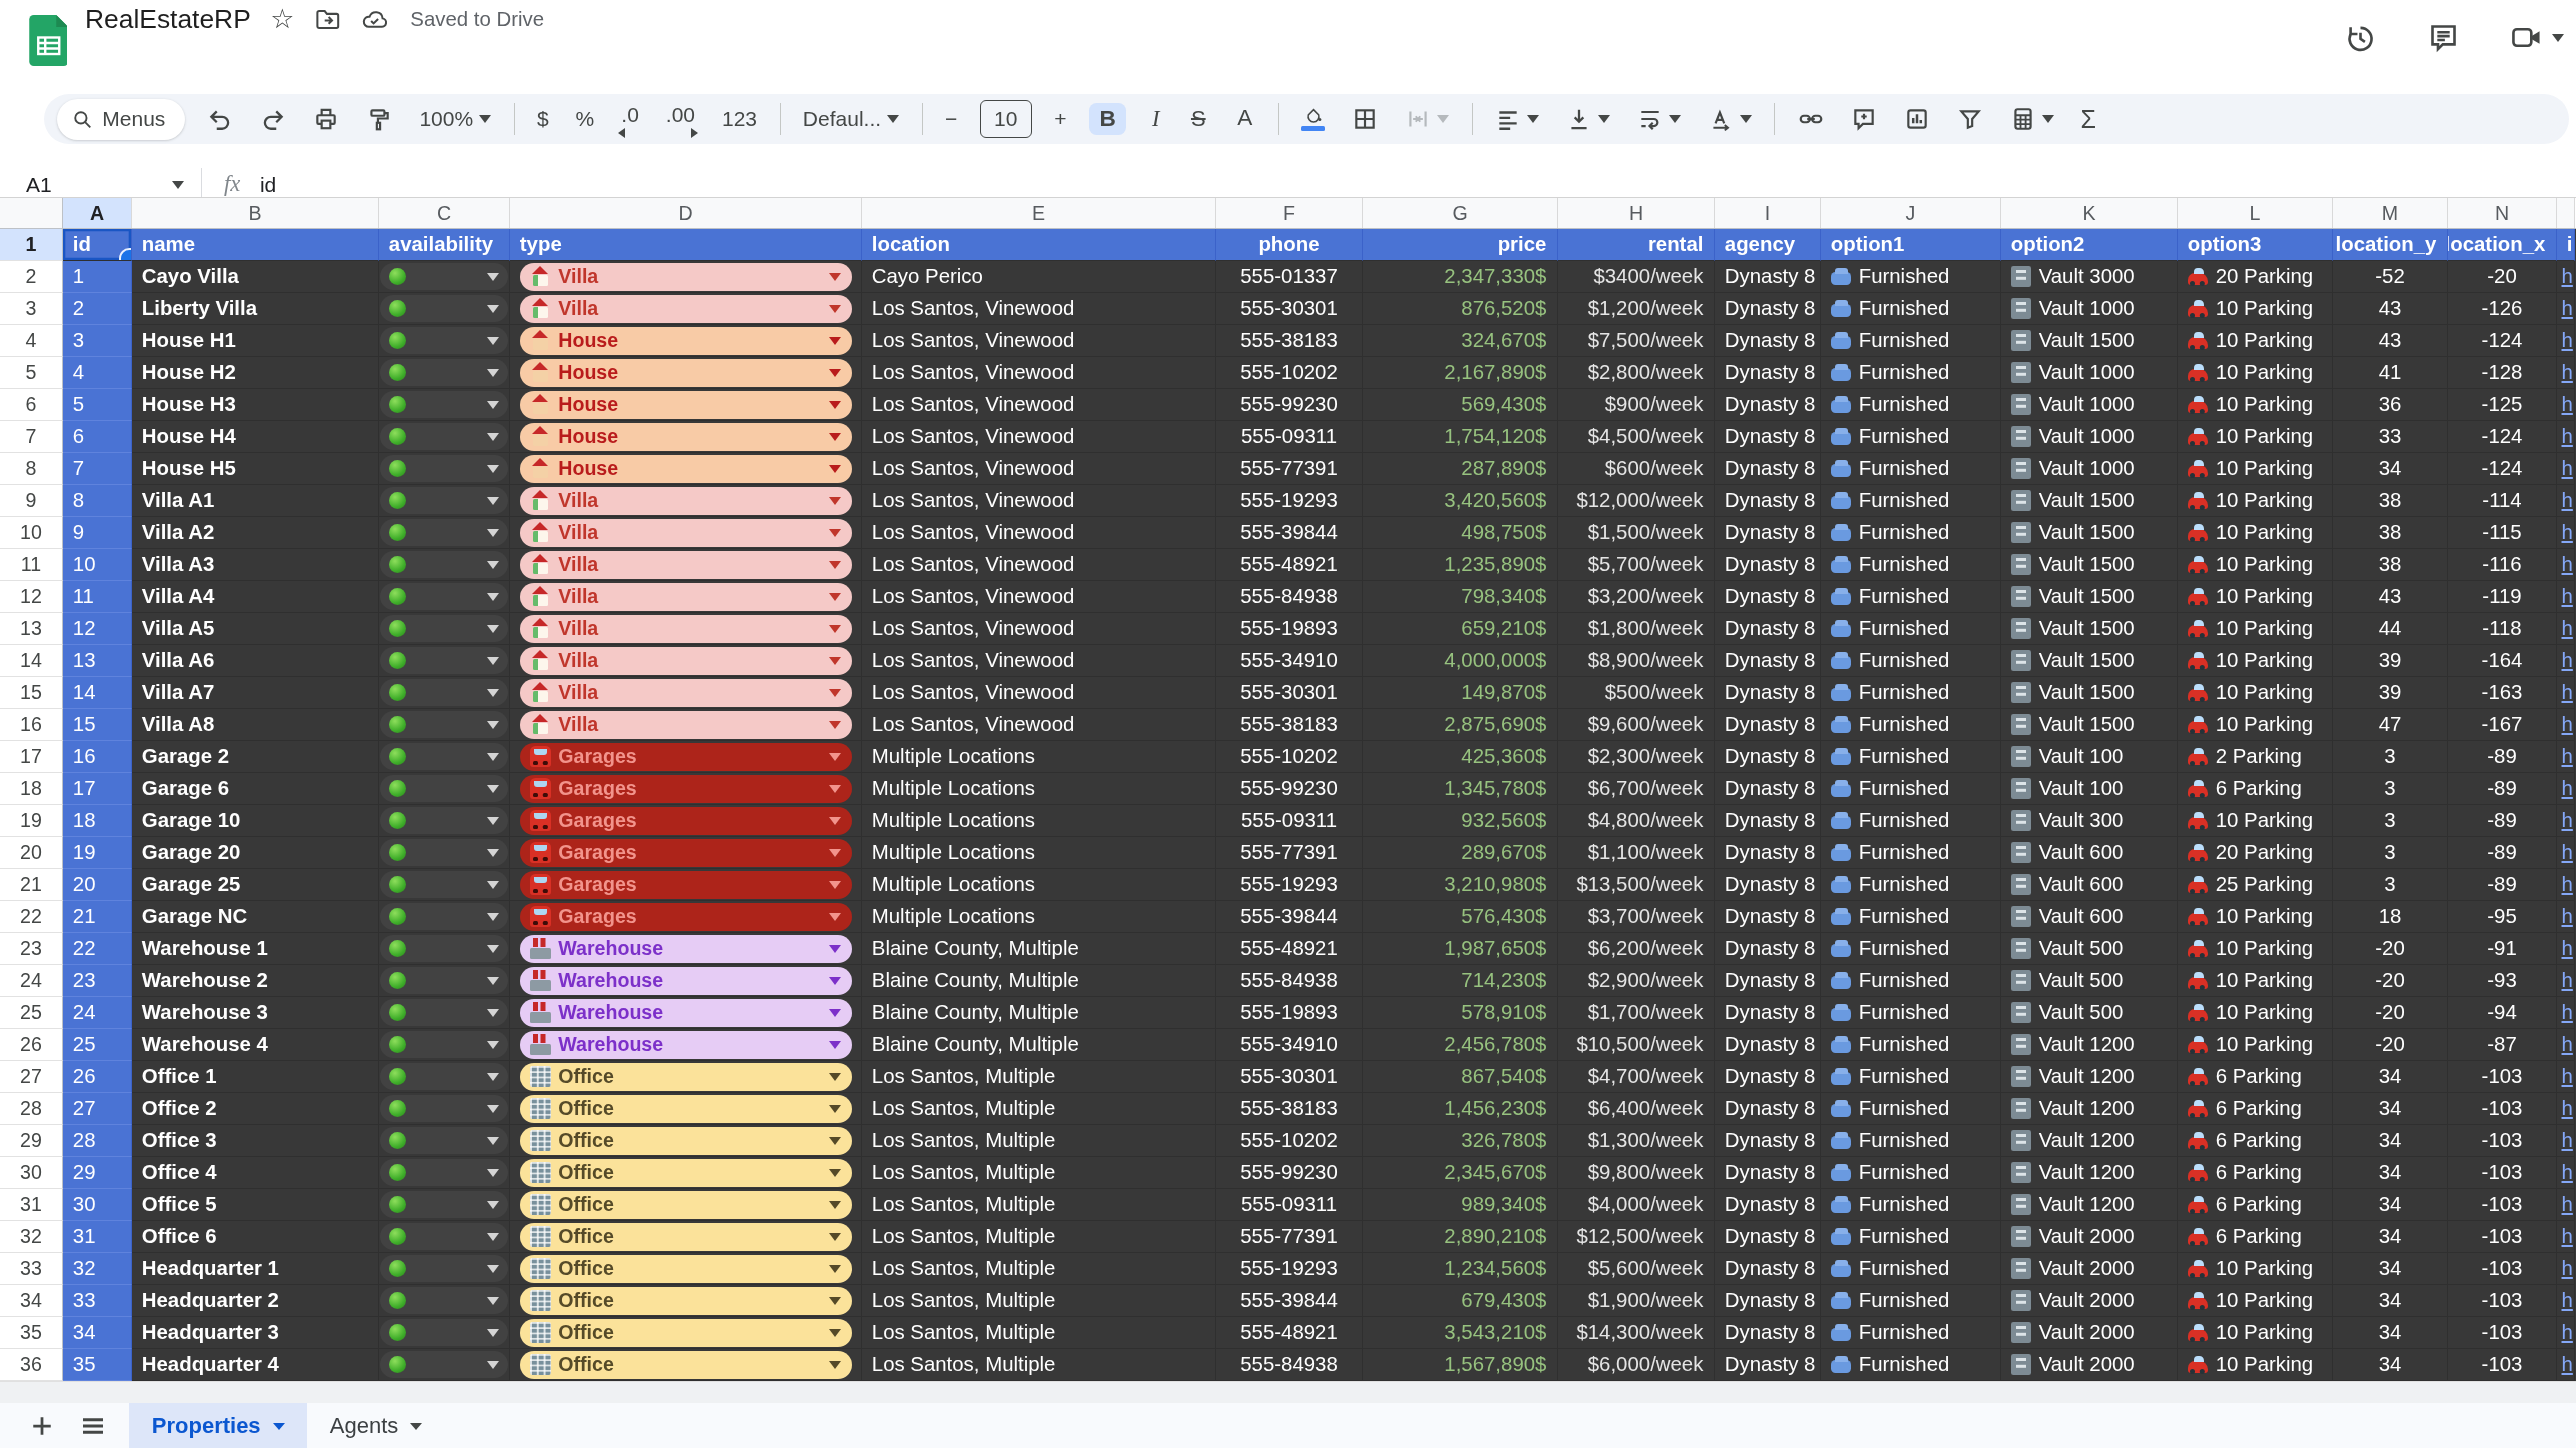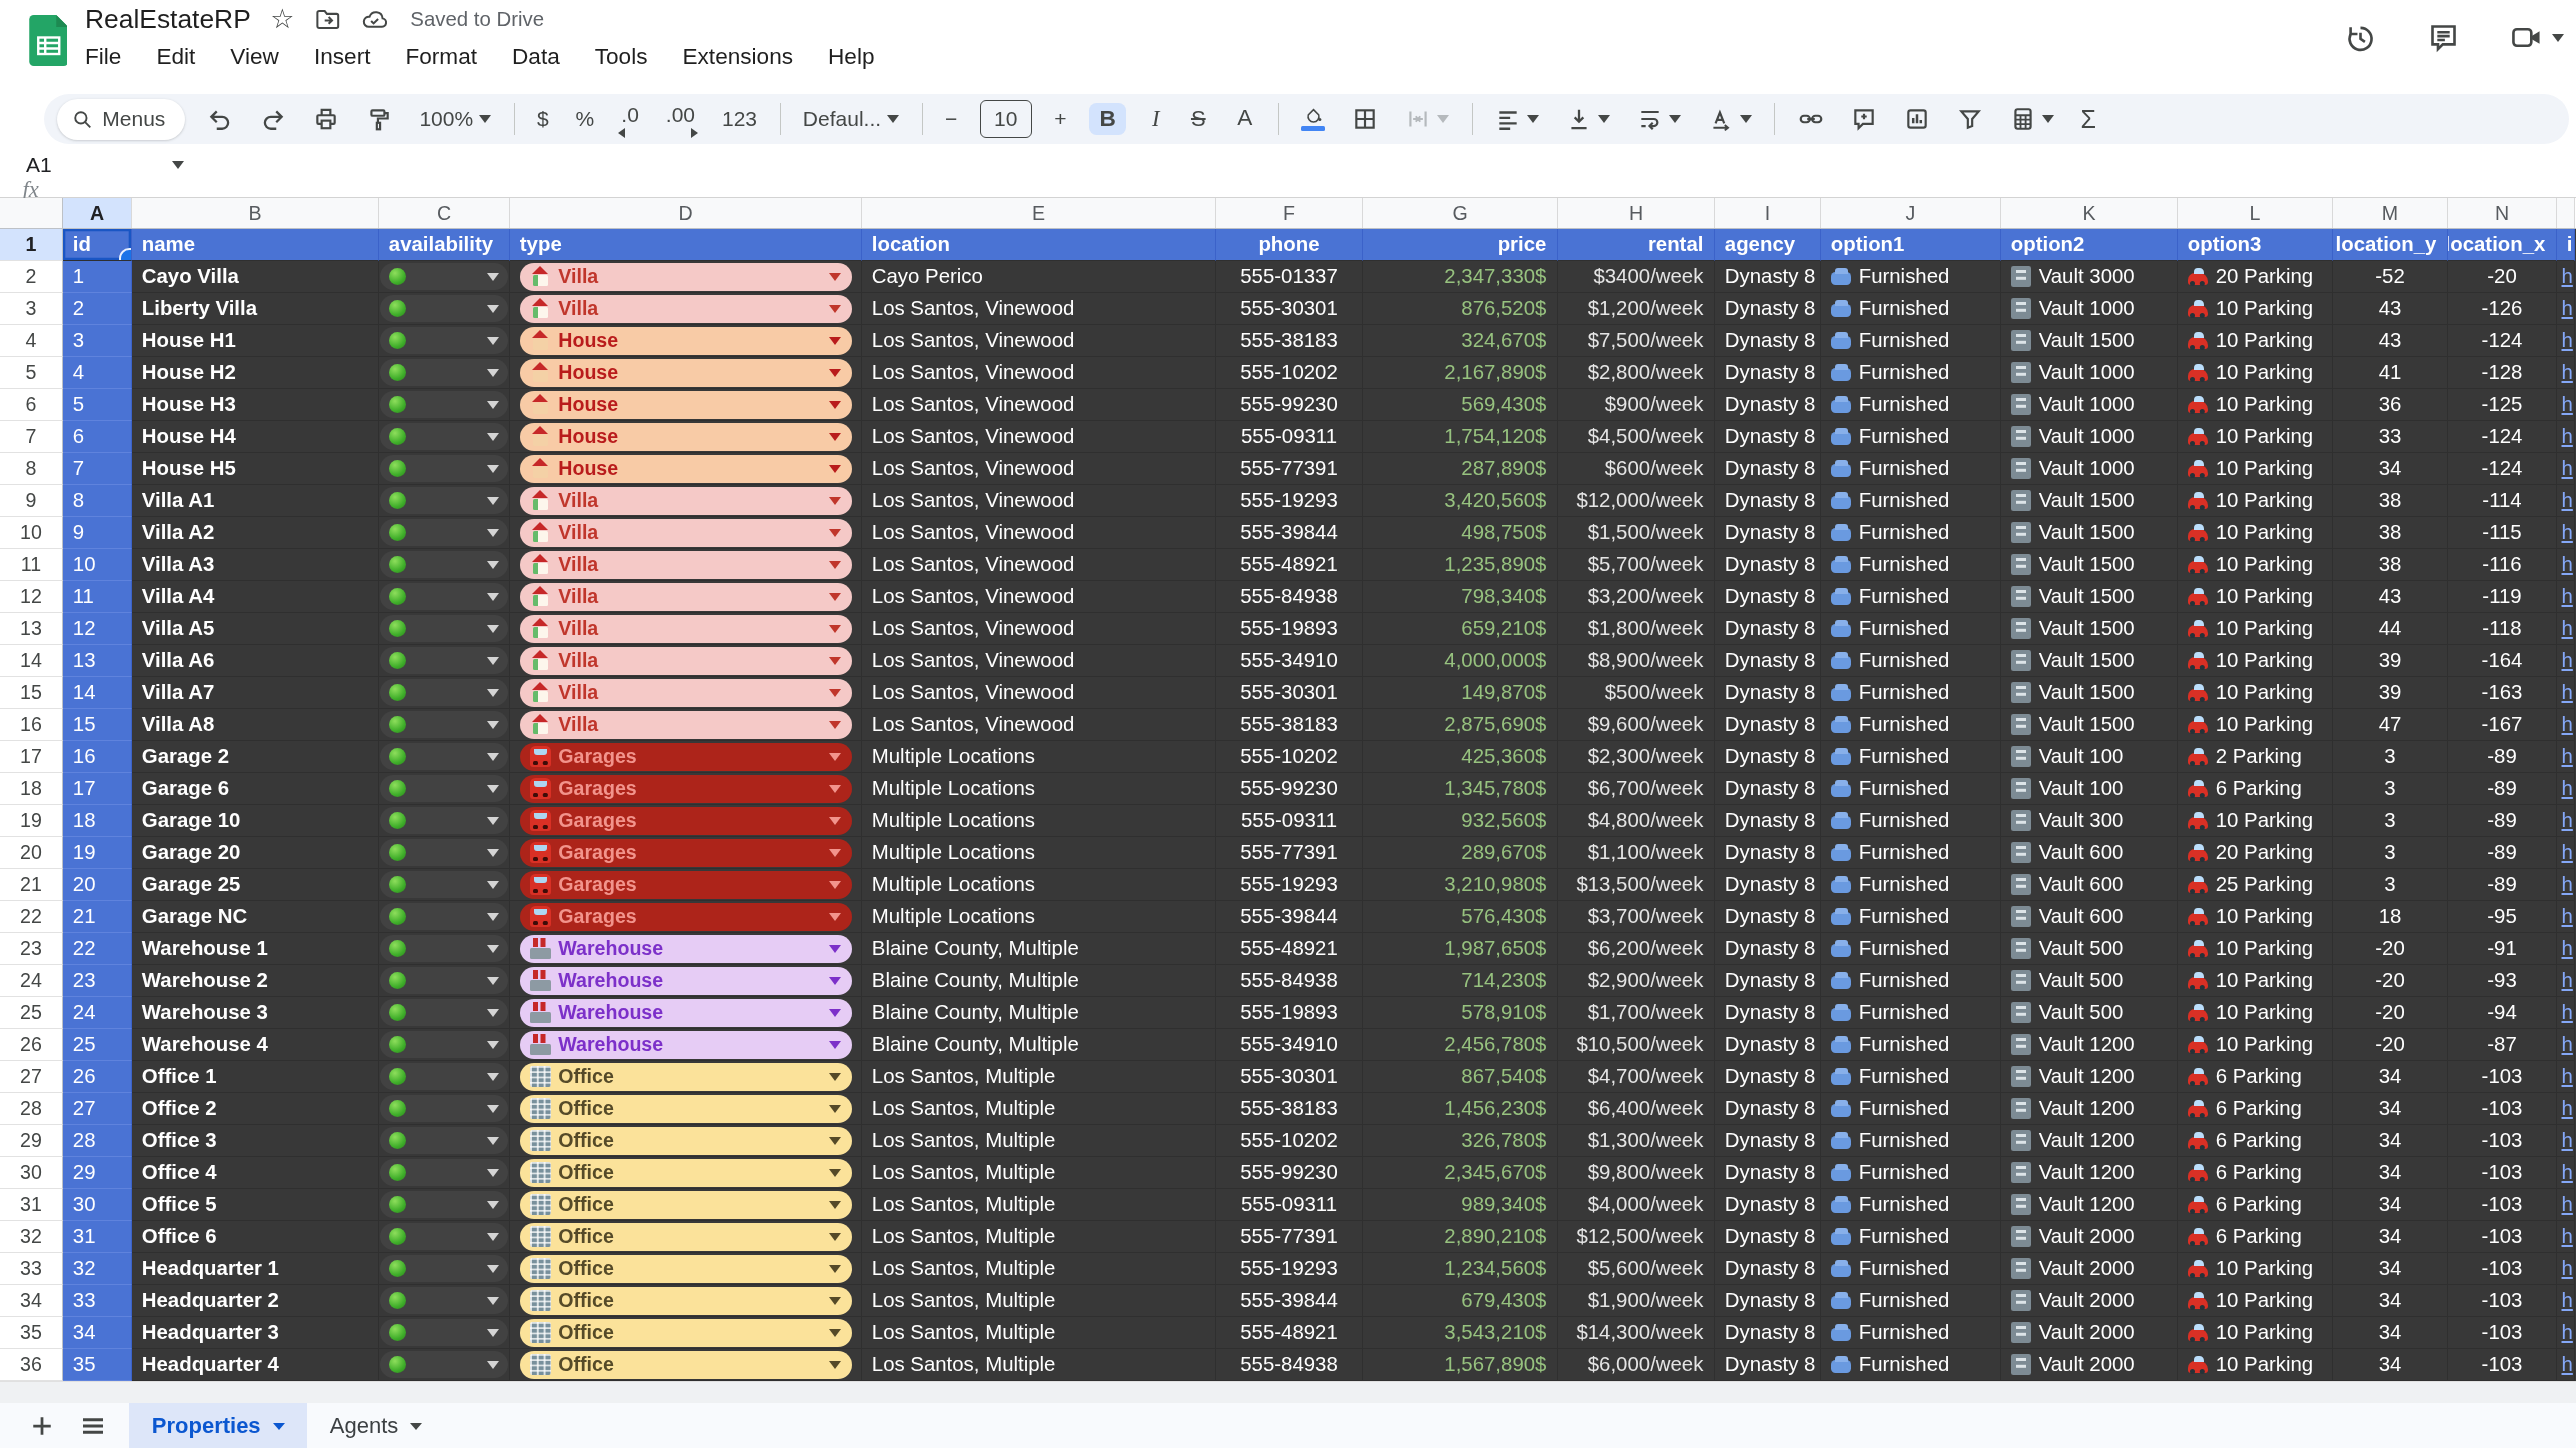--- a/index.html
+++ b/index.html
@@ -43,21 +43,21 @@
   .fill-wrap{display:flex;flex-direction:column;align-items:center;gap:1.5px;}
   .fill-bar{width:24px;height:5.3px;background:#4285f4;border-radius:1.5px;}
   .mini-arrow-l{width:0;height:0;border-top:5.3px solid transparent;border-bottom:5.3px solid transparent;
     border-right:7.5px solid #444746;position:absolute;left:1.5px;bottom:0px;}
   .mini-arrow-r{width:0;height:0;border-top:5.3px solid transparent;border-bottom:5.3px solid transparent;
     border-left:7.5px solid #444746;position:absolute;right:1.5px;bottom:0px;}
   .decb{padding-bottom:10.6px;}
   .sum-btn{font-size:25px;}
 
   
-  .formulabar{height:44px;background:#fff;display:flex;align-items:flex-start;border-bottom:0.8px solid #d3d3d3;flex-direction:column;}
+  .formulabar{height:44px;background:#fff;display:flex;align-items:flex-end;border-bottom:0.8px solid #d3d3d3;}
   .namebox{width:158px;display:flex;align-items:center;justify-content:space-between;
     padding:0 16.6px 0 26px;font-size:21px;color:#202124;}
   .fb-div{width:0.8px;height:29px;background:#dadce0;}
   .fx{font-family:"Liberation Serif",serif;font-style:italic;font-size:22.6px;color:#80868b;margin:0 19.6px 0 22.6px;}
   .fb-value{font-size:21px;color:#202124;}
 
   
   .grid{position:relative;background:#383838;}
   .hdr-letters{display:flex;height:30px;background:#fff;border-bottom:0.8px solid #bdc1c6;}
   .hl{display:flex;align-items:center;justify-content:center;font-size:19.6px;color:#575b5f;
@@ -167,31 +167,20 @@
         <svg class="t-ic" viewBox="0 0 24 24">
           <path d="M3 6a1.5 1.5 0 0 1 1.5-1.5h5l2 2.5H20A1.5 1.5 0 0 1 21.5 8.5V18A1.5 1.5 0 0 1 20 19.5H4.5A1.5 1.5 0 0 1 3 18z" fill="none" stroke="#444746" stroke-width="1.8"></path>
           <path d="M9.5 12.8h5.5M13 9.8l3 3-3 3" fill="none" stroke="#444746" stroke-width="1.8"></path>
         </svg>
         <svg class="t-ic" viewBox="0 0 24 24">
           <path d="M7 18.5a4.5 4.5 0 1 1 .6-8.96A6 6 0 0 1 19.2 11a3.8 3.8 0 0 1-1.2 7.5z" fill="none" stroke="#444746" stroke-width="1.8"></path>
           <path d="M9 13.3l2.2 2.2 4-4" fill="none" stroke="#444746" stroke-width="1.8"></path>
         </svg>
         <span class="saved">Saved to Drive</span>
       </div>
-      <div class="menu-row" id="menubar">
-          <span class="menu-item">File</span>
-          <span class="menu-item">Edit</span>
-          <span class="menu-item">View</span>
-          <span class="menu-item">Insert</span>
-          <span class="menu-item">Format</span>
-          <span class="menu-item">Data</span>
-          <span class="menu-item">Tools</span>
-          <span class="menu-item">Extensions</span>
-          <span class="menu-item">Help</span>
-        </div>
     </div>
     <div class="titlebar-right">
       <svg class="tr-ic" viewBox="0 0 24 24">
         <path d="M12 5a8 8 0 1 1-7.2 4.6" fill="none" stroke="#444746" stroke-width="1.9"></path>
         <path d="M4.8 4.5v5h5" fill="none" stroke="#444746" stroke-width="1.9"></path>
         <path d="M12 8.5V13l3.2 2.2" fill="none" stroke="#444746" stroke-width="1.9"></path>
       </svg>
       <svg class="tr-ic" viewBox="0 0 24 24">
         <path d="M4 4h16v13h-8.5L8 20.5V17H4z" fill="none" stroke="#444746" stroke-width="1.9"></path>
         <path d="M7.5 8.2h9M7.5 11h9M7.5 13.8h5.5" stroke="#444746" stroke-width="1.9"></path>

